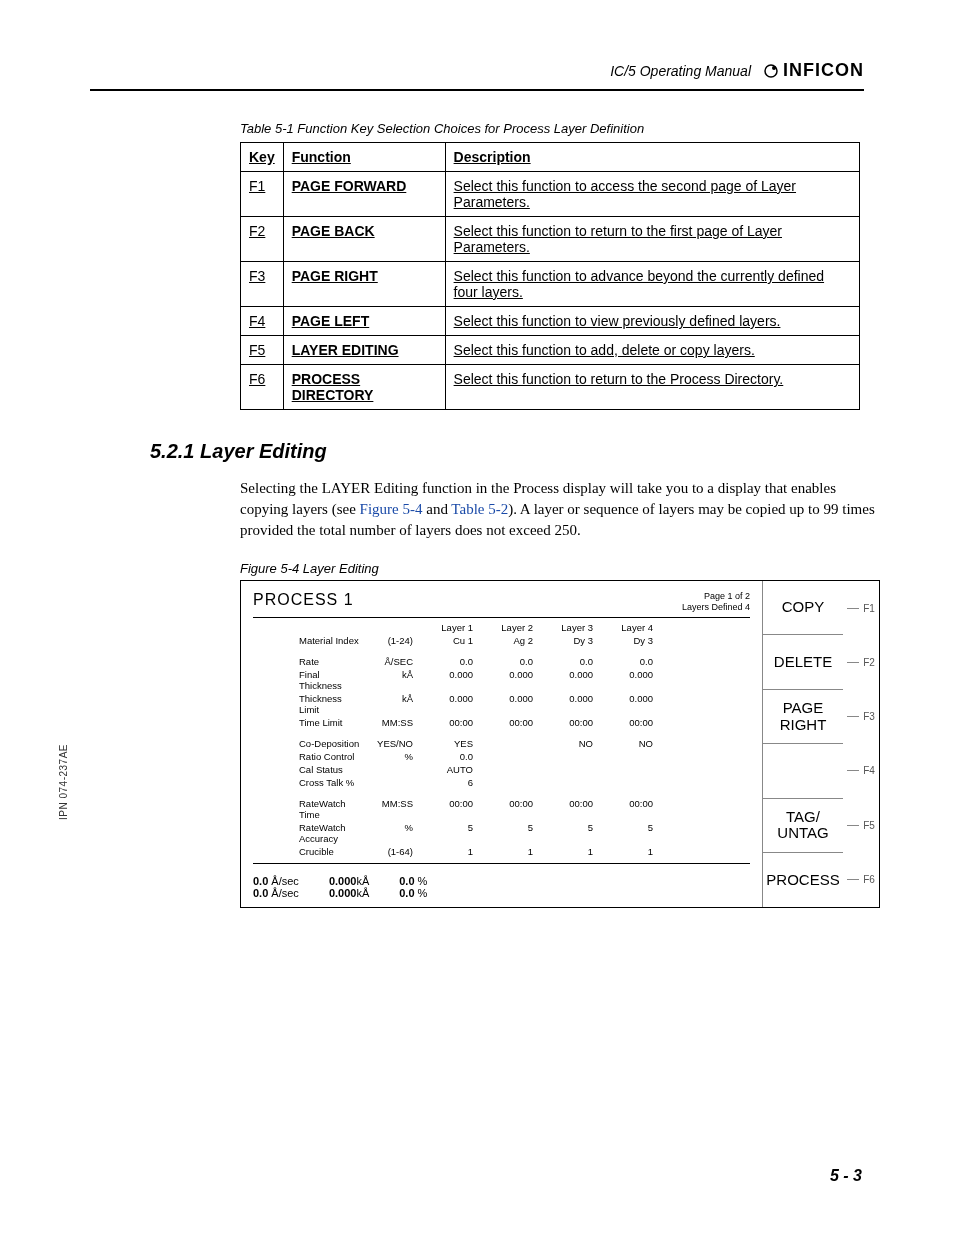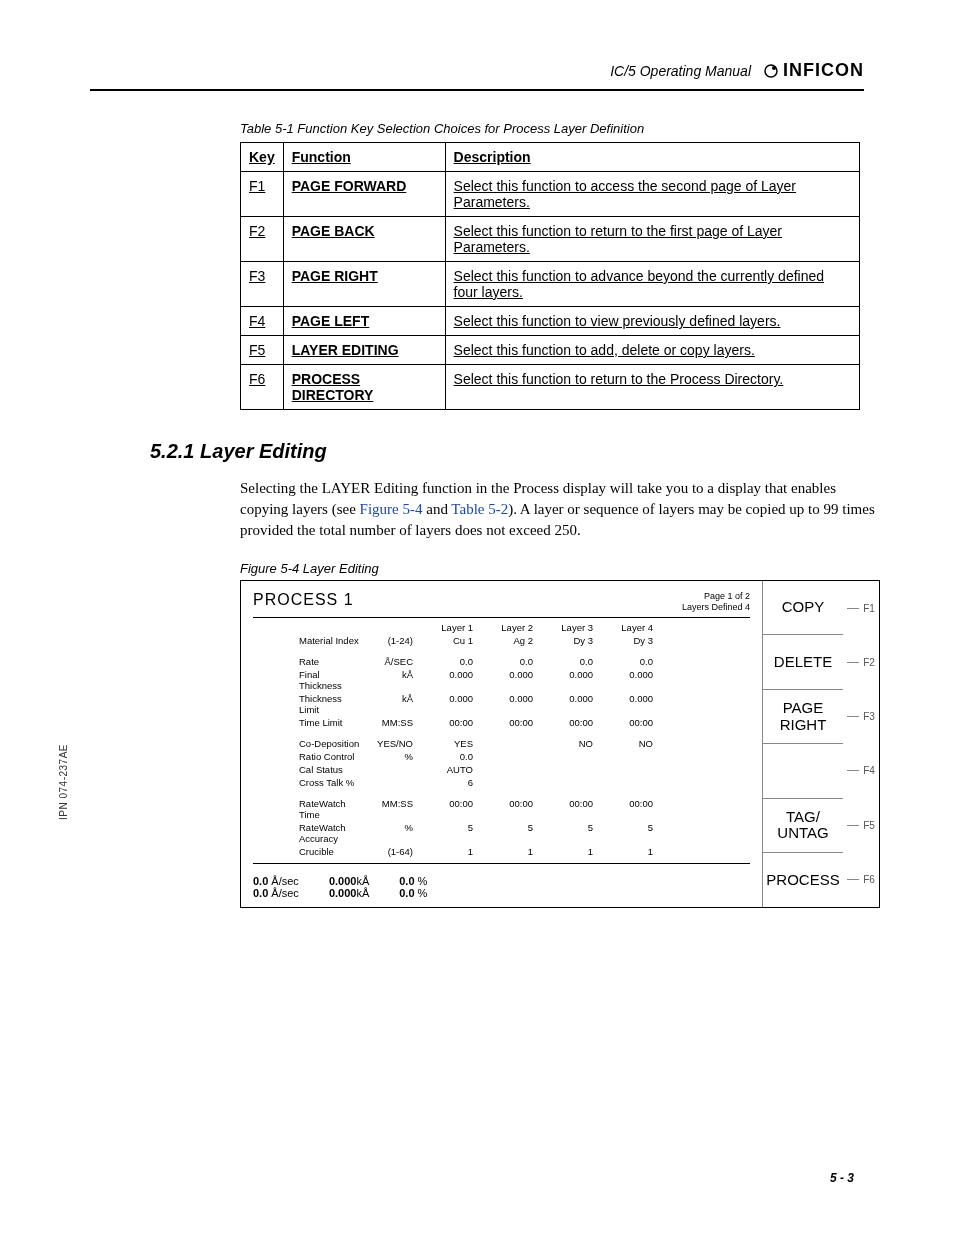--- a/index.html
+++ b/index.html
@@ -171,24 +171,24 @@
     top: 820px;
     transform: rotate(-90deg);
     transform-origin: left top;
     font-size: 10px;
     color: #333;
     letter-spacing: 0.5px;
   }
   .pagenum {
     position: absolute;
     bottom: 50px;
-    right: 100px;
+    right: 92px;
     font-style: italic;
     font-weight: bold;
-    font-size: 12px;
+    font-size: 16px;
     margin-left: 26px;
   }
 </style>
 </head>
 <body>
 
 <div class="page">
 
   <div class="header">
     <span>IC/5 Operating Manual</span>

